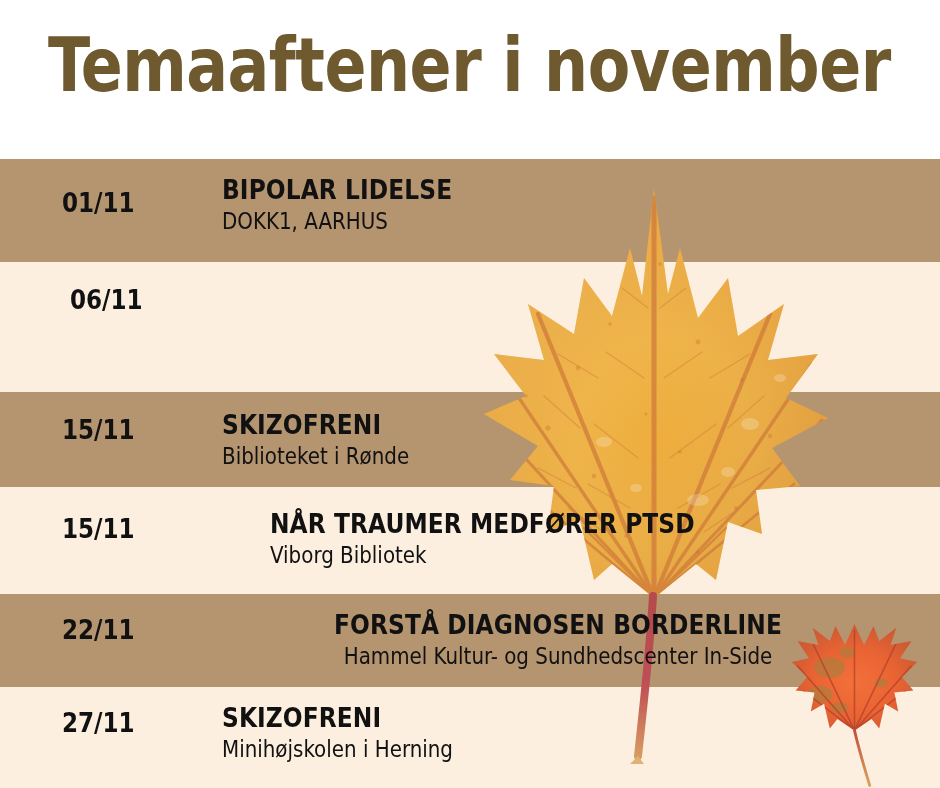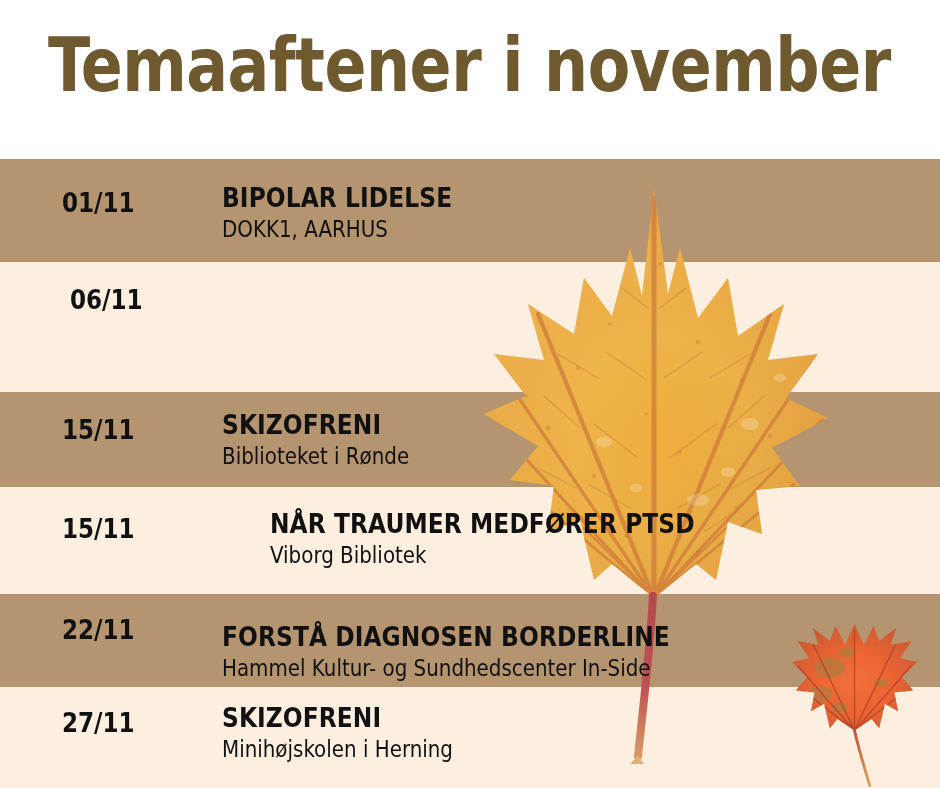--- a/index.html
+++ b/index.html
@@ -312,21 +312,21 @@
   </div>
 
   <div id="title-area">
     <div id="poster-title">Temaaftener i november</div>
   </div>
 
   <div id="text-layer">
 
     <div class="row-text" style="top:159px;height:103px;">
       <div class="date" style="top:28px;">01/11</div>
-      <div class="event" style="top:22px;">
+      <div class="event" style="top:14px;">
         <div class="event-title">BIPOLAR LIDELSE</div>
         <div class="event-place">DOKK1, AARHUS</div>
       </div>
     </div>
 
     <div class="row-text" style="top:262px;height:130px;margin-left:8px;">
       <div class="date" style="top:22px;">06/11</div>
     </div>
 
     <div class="row-text" style="top:392px;height:95px;">
@@ -340,21 +340,21 @@
     <div class="row-text" style="top:487px;height:107px;">
       <div class="date" style="top:26px;">15/11</div>
       <div class="event" style="top:20px;margin-left:48px;">
         <div class="event-title">NÅR TRAUMER MEDFØRER PTSD</div>
         <div class="event-place">Viborg Bibliotek</div>
       </div>
     </div>
 
     <div class="row-text" style="top:594px;height:93px;">
       <div class="date" style="top:20px;">22/11</div>
-      <div class="event" style="top:26px;">
+      <div class="event" style="top:14px;text-align:center;">
         <div class="event-title">FORSTÅ DIAGNOSEN BORDERLINE</div>
         <div class="event-place">Hammel Kultur- og Sundhedscenter In-Side</div>
       </div>
     </div>
 
     <div class="row-text" style="top:687px;height:101px;text-decoration:underline;">
       <div class="date" style="top:20px;">27/11</div>
       <div class="event" style="top:14px;">
         <div class="event-title">SKIZOFRENI</div>
         <div class="event-place">Minihøjskolen i Herning</div>

